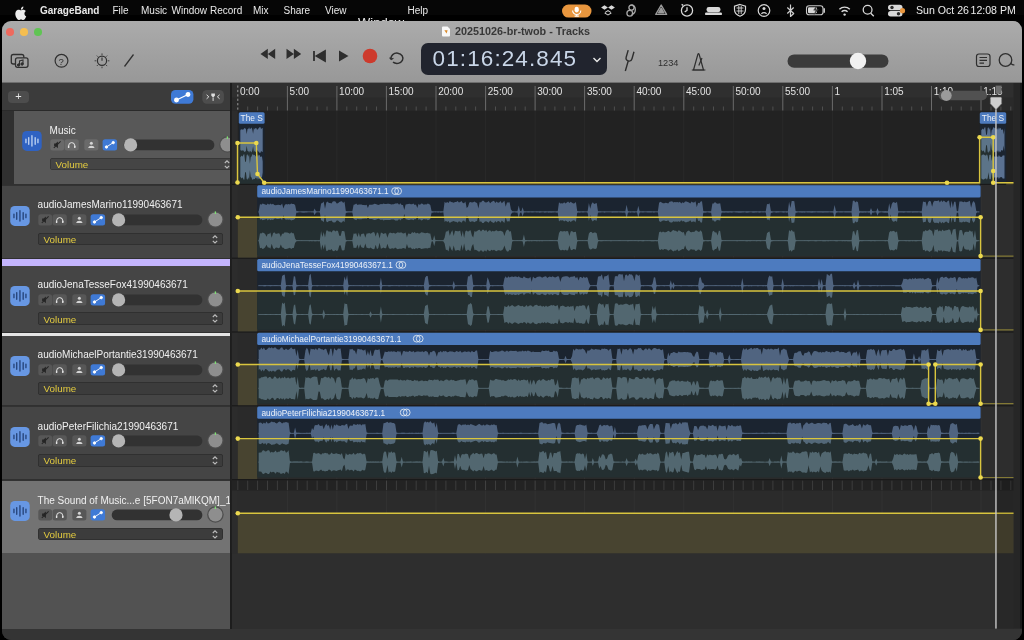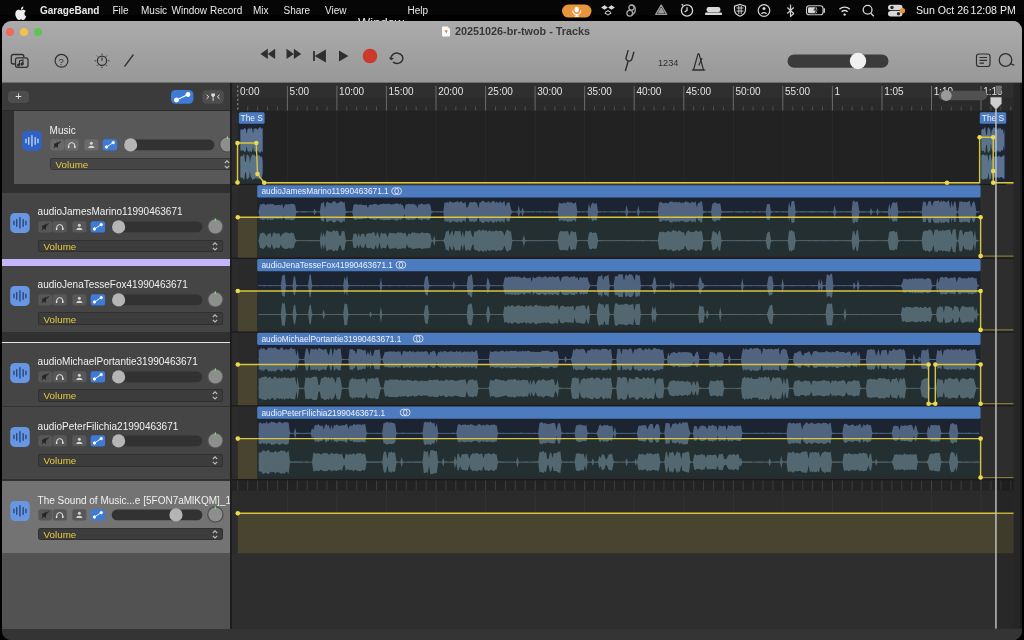--- a/index.html
+++ b/index.html
@@ -116,20 +116,26 @@
       <path d="M0,29.5 v-11 l8,5.5 z M8,29.5 v-11 l8,5.5 z" transform="translate(34.5,-13.2) scale(0.92)"></path>
       <path d="M2,5 v10 M13,5 l-8.5,5 8.5,5 z" transform="translate(60,1)" stroke="#2e2e2e" stroke-width="1.8"></path>
       <path d="M0,5 l9.5,5.5 -9.5,5.5 z" transform="translate(87,0.5)"></path>
       <circle cx="118" cy="11" r="7.3" fill="#cd3a2c"></circle>
       <g transform="translate(136.5,3.5)" stroke="#2e2e2e" stroke-width="1.5" fill="none">
           <path d="M2.5,10.5 a6,5.2 0 1 1 2,3.2"></path>
           <path d="M1.2,9 l1.5,2 2.2,-1.3" stroke-width="1.3"></path>
         </g>
     </svg>
 
+    <div style="position:absolute;left:419.4px;top:21.8px;width:185.3px;height:32.5px;background:#21242e;border-radius:7px">
+      <div style="position:absolute;left:0px;top:3.4px;width:167px;text-align:center;font-size:22.5px;color:#c9d6e8;letter-spacing:1.1px">01:16:24.845</div>
+      <svg width="12" height="10" viewBox="0 0 12 10" style="position:absolute;right:3.5px;top:12px">
+          <path d="M2.5,3 L6,6.5 L9.5,3" stroke="#e8e8e8" stroke-width="1.4" fill="none"></path>
+        </svg>
+    </div>
 
     <svg width="420" height="42" viewBox="0 0 420 42" style="position:absolute;left:606px;top:22px">
       <g stroke="#2e2e2e" stroke-width="1.4" fill="none" transform="rotate(16 20 18)">
           <path d="M17.2,7.5 v7.2 a3,3.2 0 0 0 6,0 v-7.2 M20.2,17.9 v10.5"></path>
         </g>
       <text x="50" y="23" font-size="9.2" fill="#2e2e2e" font-family="Liberation Sans">1234</text>
       <g stroke="#2e2e2e" stroke-width="1.2" fill="none">
           <path d="M85.5,27 l4.3,-15.5 q0.7,-1.6 1.4,0 l4.3,15.5 z"></path>
           <path d="M83.8,27 h13.6 M90.8,22.5 l3.2,-7.5"></path>
         </g>
@@ -208,21 +214,21 @@
         <circle cx="213.4" cy="33.5" r="7" fill="#8e8e8e"></circle>
         <path d="M213.4,25.4 v2.6" stroke="#7ddf72" stroke-width="1.3"></path>
       </svg>
 <div style="position:absolute;left:35.6px;top:46.6px;width:185.9px;height:12.6px;background:#454545;border-radius:3px;box-shadow:inset 0 0 0 0.5px rgba(0,0,0,0.4)">
         <span style="position:absolute;left:6px;top:1.2px;font-size:9.8px;color:#e3cb3f">Volume</span>
         <svg width="8" height="12" viewBox="0 0 8 12" style="position:absolute;right:4.5px;top:1px">
           <path d="M1.8,4 L4,1.8 L6.2,4 M1.8,6.8 L4,9 L6.2,6.8" stroke="#bdbdbd" stroke-width="1.1" fill="none"></path>
         </svg>
       </div>
 </div>
-<div style="position:absolute;left:0;top:192px;width:230px;height:72.9px;background:#454545;border-top:1px solid #323232;">
+<div style="position:absolute;left:0;top:185.0px;width:230px;height:72.9px;background:#454545;border-top:1px solid #323232;">
 <svg width="230" height="73.8" viewBox="0 0 230 73.8" style="position:absolute;left:0;top:0">
         <rect x="8.2" y="19.9" width="19.5" height="20" rx="4.5" fill="#6797e3"></rect>
         <g stroke="#1e3a6e" stroke-width="1.2" fill="none" stroke-linecap="round">
           <path d="M17.95,24.7 V35.1"></path>
           <path d="M14.75,26.5 V33.3 M21.15,26.5 V33.3"></path>
           <path d="M11.95,28.099999999999998 V31.7 M23.95,28.099999999999998 V31.7"></path>
         </g>
       </svg>
 <div style="position:absolute;left:35.6px;top:13.4px;font-size:10px;color:#f0f0f0;white-space:nowrap">audioJamesMarino11990463671</div>
 <svg width="230" height="73.8" viewBox="0 0 230 73.8" style="position:absolute;left:0;top:0">
@@ -302,21 +308,21 @@
         <circle cx="213.4" cy="33.5" r="7" fill="#8e8e8e"></circle>
         <path d="M213.4,25.4 v2.6" stroke="#7ddf72" stroke-width="1.3"></path>
       </svg>
 <div style="position:absolute;left:35.6px;top:46.6px;width:185.9px;height:12.6px;background:#3c3c3c;border-radius:3px;box-shadow:inset 0 0 0 0.5px rgba(0,0,0,0.4)">
         <span style="position:absolute;left:6px;top:1.2px;font-size:9.8px;color:#e3cb3f">Volume</span>
         <svg width="8" height="12" viewBox="0 0 8 12" style="position:absolute;right:4.5px;top:1px">
           <path d="M1.8,4 L4,1.8 L6.2,4 M1.8,6.8 L4,9 L6.2,6.8" stroke="#bdbdbd" stroke-width="1.1" fill="none"></path>
         </svg>
       </div>
 </div>
-<div style="position:absolute;left:0;top:332.6px;width:230px;height:72.9px;background:#454545;border-top:1px solid #e5e5e5;margin-top:9px;">
+<div style="position:absolute;left:0;top:332.6px;width:230px;height:72.9px;background:#454545;border-top:3px solid #e5e5e5;">
 <svg width="230" height="73.8" viewBox="0 0 230 73.8" style="position:absolute;left:0;top:0">
         <rect x="8.2" y="19.9" width="19.5" height="20" rx="4.5" fill="#6797e3"></rect>
         <g stroke="#1e3a6e" stroke-width="1.2" fill="none" stroke-linecap="round">
           <path d="M17.95,24.7 V35.1"></path>
           <path d="M14.75,26.5 V33.3 M21.15,26.5 V33.3"></path>
           <path d="M11.95,28.099999999999998 V31.7 M23.95,28.099999999999998 V31.7"></path>
         </g>
       </svg>
 <div style="position:absolute;left:35.6px;top:13.4px;font-size:10px;color:#f0f0f0;white-space:nowrap">audioMichaelPortantie31990463671</div>
 <svg width="230" height="73.8" viewBox="0 0 230 73.8" style="position:absolute;left:0;top:0">

